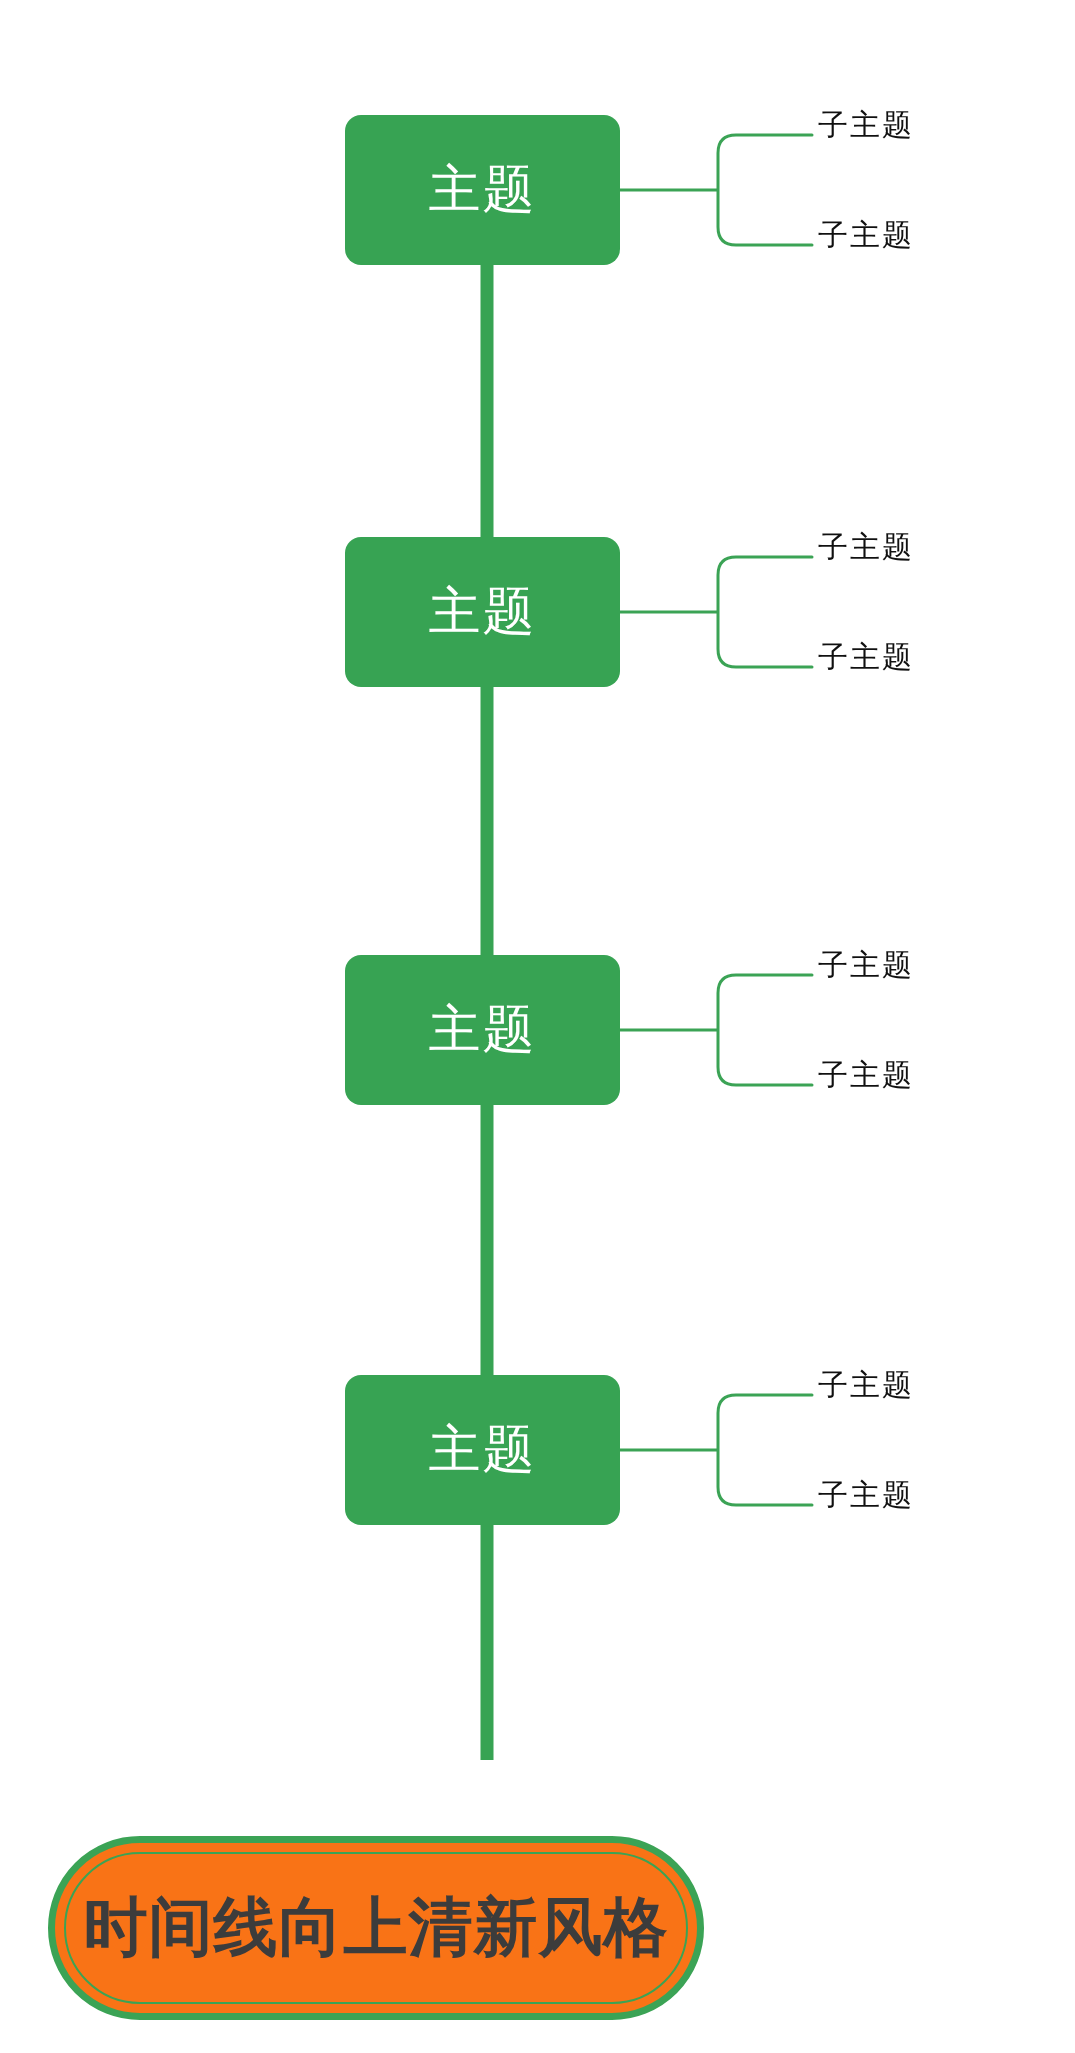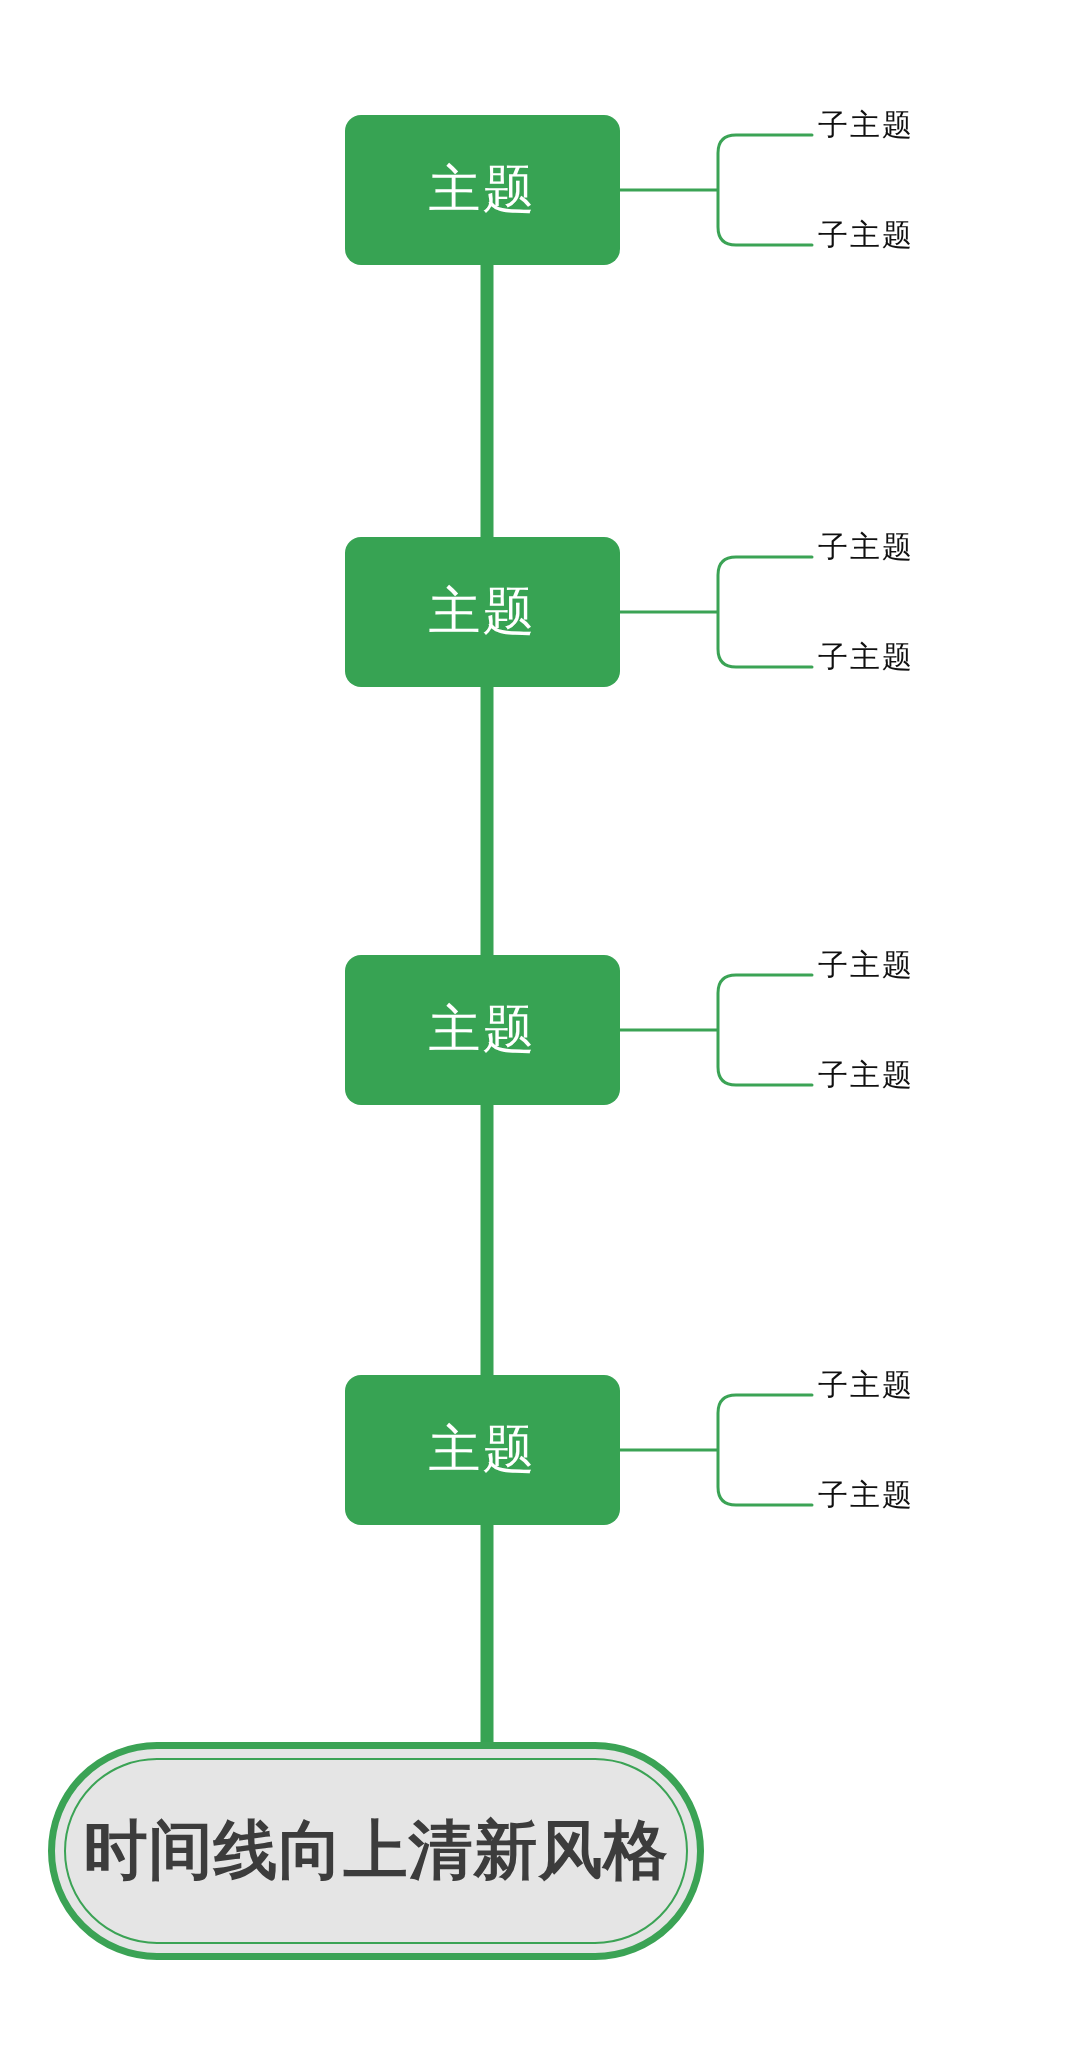--- a/index.html
+++ b/index.html
@@ -64,27 +64,27 @@
     letter-spacing: 2px;
     white-space: nowrap;
     font-family: "Liberation Serif", "DejaVu Serif", serif;
     z-index: 6;
   }
 
   
   .root-node {
     position: absolute;
     left: 48px;
-    top: 1742px;
+    top: 1836px;
     width: 656px;
-    height: 218px;
+    height: 184px;
     box-sizing: border-box;
     border: 7px solid #3BA355;
     border-radius: 109px;
-    background: #e5e5e5;
+    background: #f97316;
     z-index: 8;
   }
   .root-inner {
     position: absolute;
     left: 9px;
     top: 9px;
     right: 9px;
     bottom: 9px;
     box-sizing: border-box;
     border: 2px solid #3BA355;

